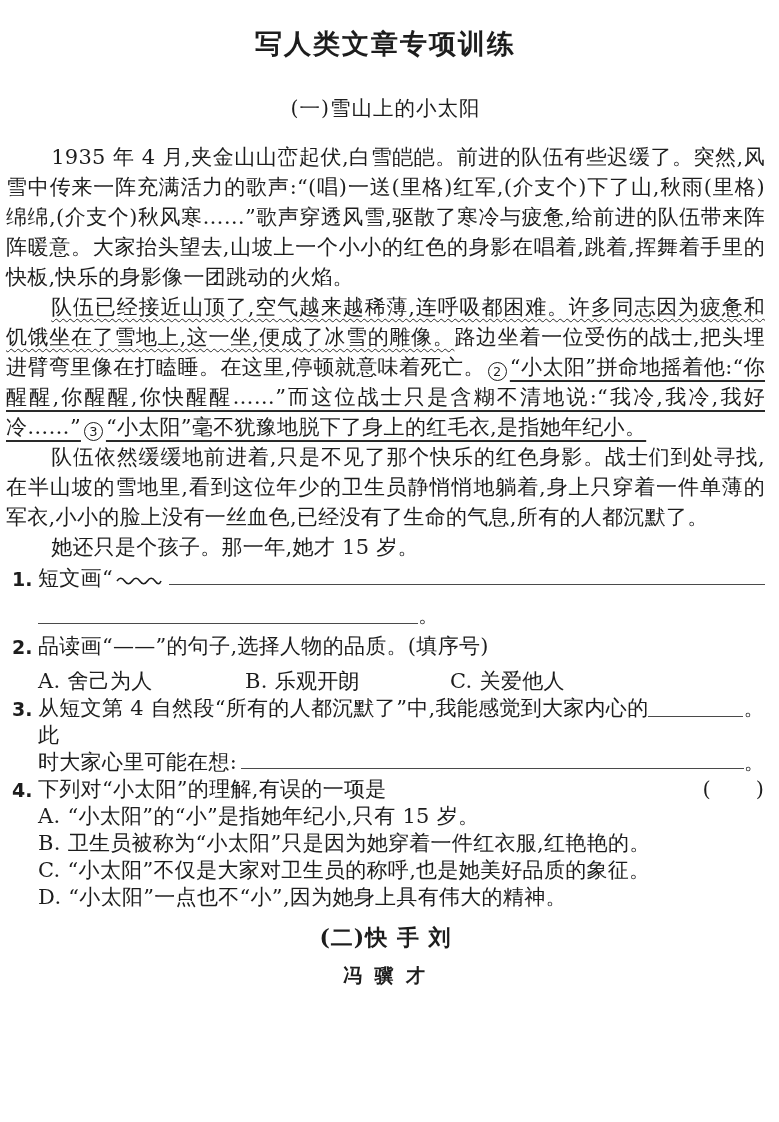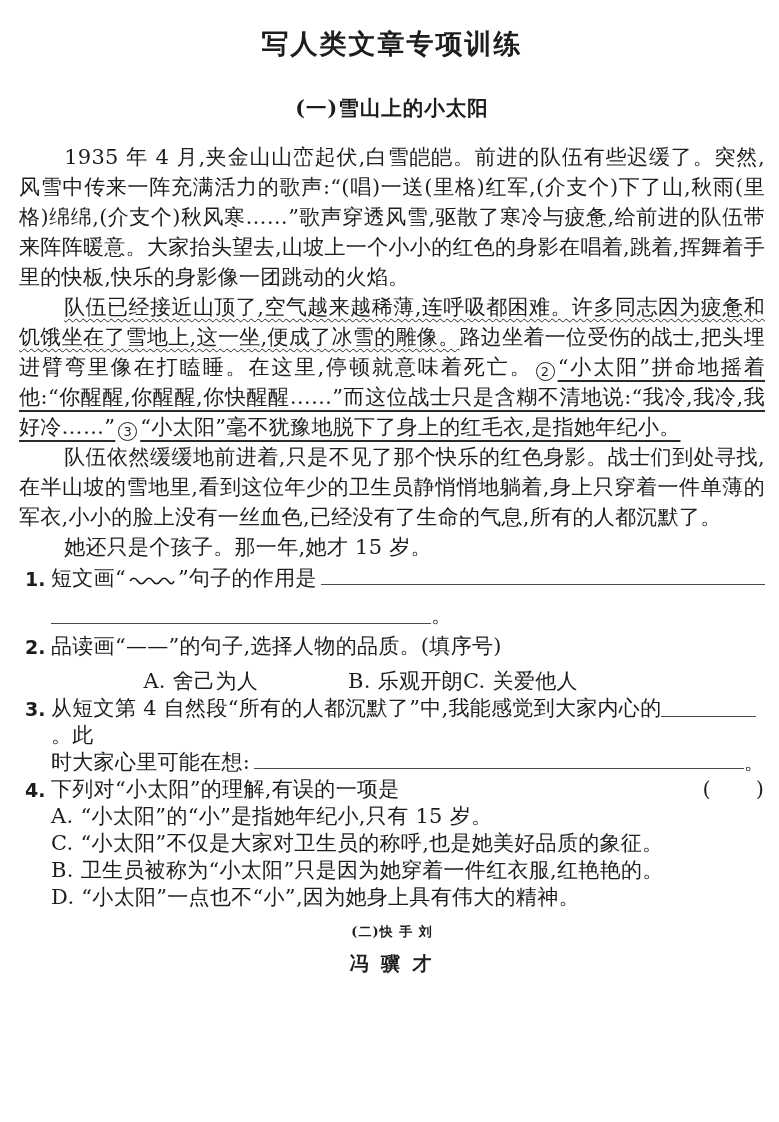--- a/index.html
+++ b/index.html
@@ -1,31 +1,31 @@
 <!DOCTYPE html>
 <html><head>
 <meta charset="utf-8">
 <style>
   html,body{margin:0;padding:0;background:#ffffff;}
   .page{
     position:relative;
     width:779px;height:1122px;
     background:#ffffff;
     box-sizing:border-box;
-    padding:22px 14px 0 19px;
+    padding:22px 14px 0 6px;
     overflow:hidden;
     font-family:"DejaVu Serif","Liberation Serif",serif;
     color:#1d1d1d;
   }
   .title{
     text-align:center;font-size:27px;font-weight:bold;
     margin:4px 0 0;letter-spacing:2px;
   }
   .sec-heading{
-    text-align:center;font-size:20.5px;font-weight:bold;
+    text-align:center;font-size:20.5px;font-weight:normal;
     margin:32px 0 20px;letter-spacing:1px;
   }
   .passage p{
     margin:0;font-size:21px;line-height:30px;
     text-align:justify;text-indent:2.15em;
     letter-spacing:0.3px;
   }
   .u{
     text-decoration-line:underline;
     text-decoration-thickness:1.5px;
@@ -68,28 +68,28 @@
   }
   .fill{flex:1 1 auto;margin-left:4px;}
   .w380{width:380px;}
   .w84{width:84px;}
   .w95{width:95px;}
   .gapline{margin-top:10px;margin-bottom:4px;}
   .seq-row{margin-top:3px;}
   .seq-group{display:inline-block;}
   .mr-lg{margin-right:44px;}
   .mr-md{margin-right:26px;}
-  .opt-col{display:inline-block;text-align:right;}
+  .opt-col{display:inline-block;}
   .opt-w1{width:207px;}
   .opt-w2{width:205px;margin-top:8px;}
   .spacer{flex:1 1 auto;}
   .bracket{white-space:pre;letter-spacing:1px;}
   .wave-mark{display:inline-block;vertical-align:2px;margin:0 3px;}
   .sec-heading2{
-    text-align:center;font-size:13px;font-weight:bold;
+    text-align:center;font-size:22px;font-weight:bold;
     margin:12px 0 0;letter-spacing:1px;
   }
   .author{
     text-align:center;font-size:19px;font-weight:bold;
     margin-top:10px;letter-spacing:3px;
   }
 </style>
 </head>
 <body>
 
@@ -112,21 +112,20 @@
 
   <div class="questions">
 
     <div>
       <div class="q-line flexline">
         <span class="qnum">1.</span>
           <span>短文画“</span>
           <span class="wave-mark"><svg width="46" height="10" viewBox="0 0 46 10">
               <path d="M1,6 Q4.8,0.5 8.6,6 T16.2,6 T23.8,6 T31.4,6 T39,6 T45,6" fill="none" stroke="#1d1d1d" stroke-width="1.6"></path>
             </svg></span>
-          <span>”句子的作用是</span>
           <span class="blank fill"></span>
       </div>
       <div class="q-line gapline">
         <span class="blank w380"></span><span>。</span>
       </div>
     </div>
 
     <div>
       <div class="q-line">
         <span class="qnum">2.</span><span>品读画“——”的句子,选择人物的品质。(填序号)</span>
@@ -148,22 +147,22 @@
     </div>
 
     <div>
       <div class="q-line flexline">
         <span class="qnum">4.</span>
           <span>下列对“小太阳”的理解,有误的一项是</span>
           <span class="spacer"></span>
           <span class="bracket">(　　)</span>
       </div>
       <div class="q-line">A. “小太阳”的“小”是指她年纪小,只有 15 岁。</div>
+      <div class="q-line">B. 卫生员被称为“小太阳”只是因为她穿着一件红衣服,红艳艳的。</div>
       <div class="q-line">C. “小太阳”不仅是大家对卫生员的称呼,也是她美好品质的象征。</div>
-      <div class="q-line">B. 卫生员被称为“小太阳”只是因为她穿着一件红衣服,红艳艳的。</div>
       <div class="q-line">D. “小太阳”一点也不“小”,因为她身上具有伟大的精神。</div>
     </div>
 
   </div>
 
   <h2 class="sec-heading2">(二)快 手 刘</h2>
 
   <div class="author">冯 骥 才</div>
 
 </div>

